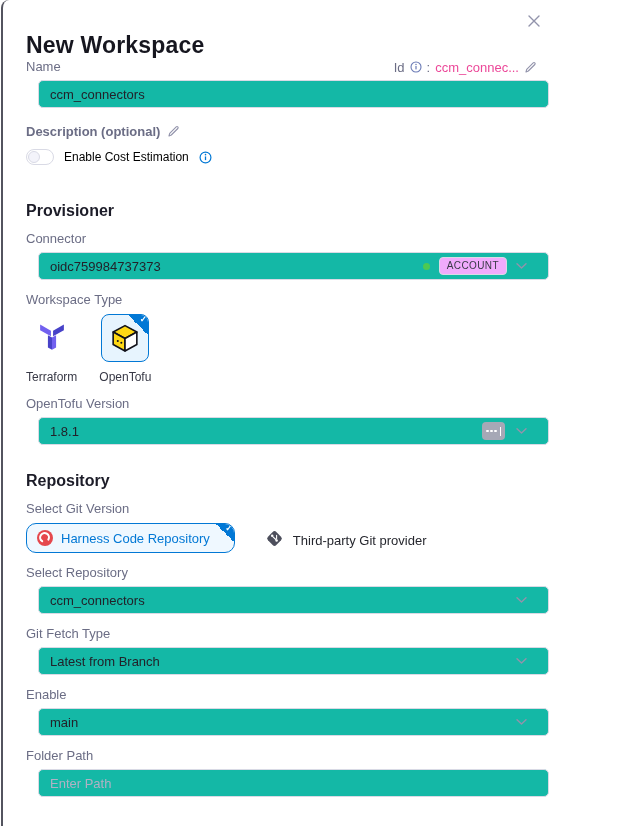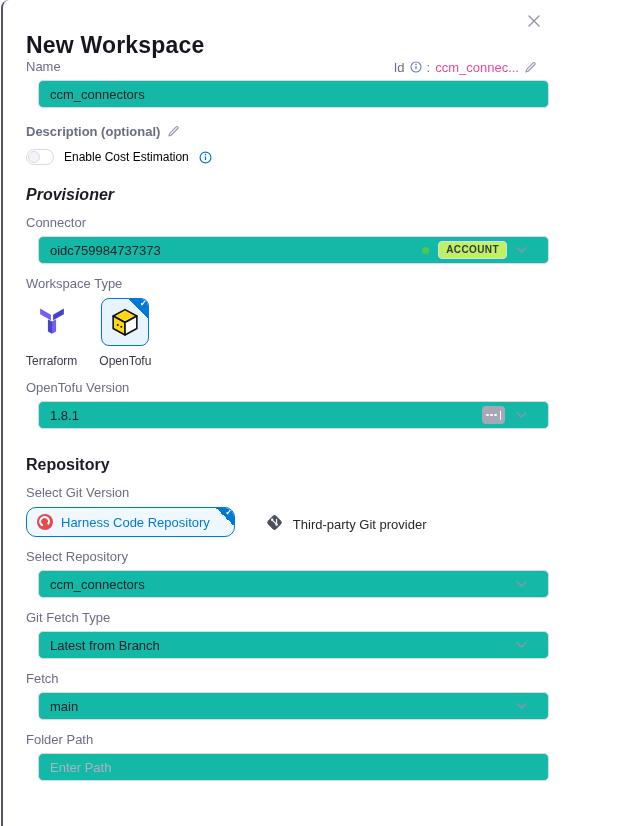--- a/index.html
+++ b/index.html
@@ -34,29 +34,29 @@
   .chevron{ position:absolute; right:10px; top:50%; transform:translateY(-50%); display:flex; }
 
   .desc-row{ margin-top:16px; display:flex; align-items:center; gap:7px; }
   .desc-label{ font-size:13px; font-weight:700; color:#6B6D85; }
 
   .toggle-row{ margin-top:10px; display:flex; align-items:center; gap:10px; }
   .toggle{ position:relative; width:28px; height:16px; border:1px solid #D9DAE5; border-radius:9px; background:#fff; cursor:pointer; }
   .toggle-knob{ position:absolute; left:1px; top:1px; width:12px; height:12px; border-radius:50%; background:#F3F3FA; border:1px solid #D9DAE5; }
   .toggle-label{ font-size:12px; color:#000000; }
 
-  .heading-provisioner{ margin-top:20px;font-style:italic; }
+  .heading-provisioner{ margin-top:36px; }
   .heading-repository{ margin-top:26px; }
   .label-mt{ margin-top:11px; }
   .label-mt2{ margin-top:12px; }
 
   .conn-extras{ position:absolute; right:30px; top:50%; transform:translateY(-50%); display:flex; align-items:center; gap:9px; }
   .status-dot{ width:7px; height:7px; border-radius:50%; background:#4DC952; }
-  .scope-badge{ font-size:10px; font-weight:700; letter-spacing:.4px; color:#383946;
-    background:#bef264; border:1px solid #D9DAE5; border-radius:4px; padding:2px 7px 3px; }
+  .scope-badge{ font-size:10px; font-weight:400; letter-spacing:.4px; color:#383946;
+    background:#f0abfc; border:1px solid #D9DAE5; border-radius:4px; padding:2px 7px 3px; }
 
   .ws-cards{ display:flex; gap:22px; margin-top:6px; }
   .ws-card{ display:flex; flex-direction:column; align-items:center; cursor:pointer; }
   .card-box{ position:relative; width:48px; height:48px; border-radius:8px; border:1px solid transparent;
     display:flex; align-items:center; justify-content:center; background:#fff; }
   .card-box.selected{ background:#E7F4FE; border-color:#0278D5; overflow:hidden; }
   .corner-check{ position:absolute; top:-1px; right:-1px; width:22px; height:22px;
     background:linear-gradient(to bottom left, #0278D5 50%, transparent 50%); border-top-right-radius:7px; }
   .corner-check .tick{ position:absolute; top:0px; right:2px; color:#fff; font-size:9px; font-weight:700; }
   .card-label{ margin-top:8px; font-size:12px; color:#383946; }
@@ -246,21 +246,21 @@
   <div class="field-label label-mt2">Git Fetch Type</div>
   <div class="input-wrap">
     <input class="text-field" type="text" value="Latest from Branch" style="">
     <span class="chevron">
       <svg width="11" height="7" viewBox="0 0 11 7">
           <path d="M1 1.2 L5.5 5.6 L10 1.2" fill="none" stroke="#9293AB" stroke-width="1.4" stroke-linecap="round" stroke-linejoin="round"></path>
         </svg>
     </span>
   </div>
 
-  <div class="field-label label-mt2">Fetch</div>
+  <div class="field-label label-mt2">Enable</div>
   <div class="input-wrap">
     <input class="text-field" type="text" value="main" style="">
     <span class="chevron">
       <svg width="11" height="7" viewBox="0 0 11 7">
           <path d="M1 1.2 L5.5 5.6 L10 1.2" fill="none" stroke="#9293AB" stroke-width="1.4" stroke-linecap="round" stroke-linejoin="round"></path>
         </svg>
     </span>
   </div>
 
   <div class="field-label label-mt2">Folder Path</div>

